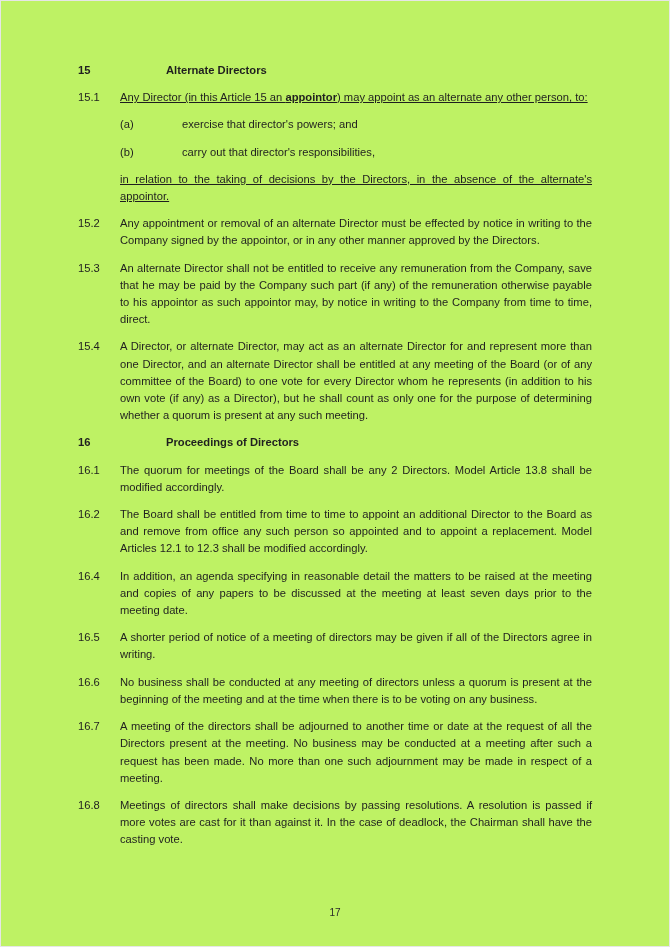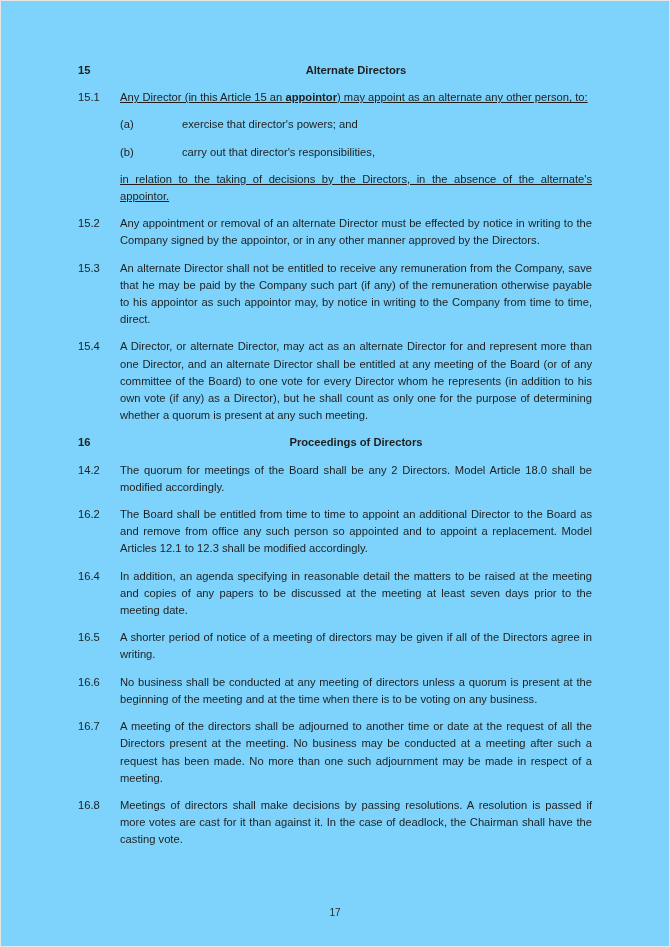--- a/index.html
+++ b/index.html
@@ -4,21 +4,21 @@
 <style>
   html, body {
     margin: 0;
     padding: 0;
     background: #ffffff;
   }
   .page {
     position: relative;
     width: 670px;
     height: 947px;
-    background: #7dd3fc;
+    background: #bef264;
     box-sizing: border-box;
     padding: 62px 78px 0 78px;
     font-family: "Liberation Sans", "DejaVu Sans", sans-serif;
     font-size: 11.2px;
     line-height: 17.2px;
     color: #1f1f1f;
     box-shadow: inset 0 0 0 1px #e6e6e6;
     overflow: hidden;
   }
   .clause {
@@ -30,21 +30,22 @@
   }
   .txt {
     flex: 1 1 auto;
     text-align: justify;
   }
   .heading .num,
   .heading .txt {
     font-weight: bold;
   }
   .heading .txt {
-    text-align: center;
+    text-align: left;
+    margin-left: 46px;
   }
   .rich p {
     margin: 0 0 10px 0;
     text-decoration: underline;
   }
   .rich p:last-child {
     margin-bottom: 0;
   }
   .sub {
     display: flex;
@@ -114,22 +115,22 @@
     <div class="num">15.4</div>
     <div class="txt">A Director, or alternate Director, may act as an alternate Director for and represent more than one Director, and an alternate Director shall be entitled at any meeting of the Board (or of any committee of the Board) to one vote for every Director whom he represents (in addition to his own vote (if any) as a Director), but he shall count as only one for the purpose of determining whether a quorum is present at any such meeting.</div>
   </div>
 
   <div class="clause heading">
     <div class="num">16</div>
     <div class="txt">Proceedings of Directors</div>
   </div>
 
   <div class="clause">
-    <div class="num">14.2</div>
-    <div class="txt">The quorum for meetings of the Board shall be any 2 Directors. Model Article 18.0 shall be modified accordingly.</div>
+    <div class="num">16.1</div>
+    <div class="txt">The quorum for meetings of the Board shall be any 2 Directors. Model Article 13.8 shall be modified accordingly.</div>
   </div>
 
   <div class="clause">
     <div class="num">16.2</div>
     <div class="txt">The Board shall be entitled from time to time to appoint an additional Director to the Board as and remove from office any such person so appointed and to appoint a replacement.  Model Articles 12.1 to 12.3 shall be modified accordingly.</div>
   </div>
 
 
   <div class="clause">
     <div class="num">16.4</div>

